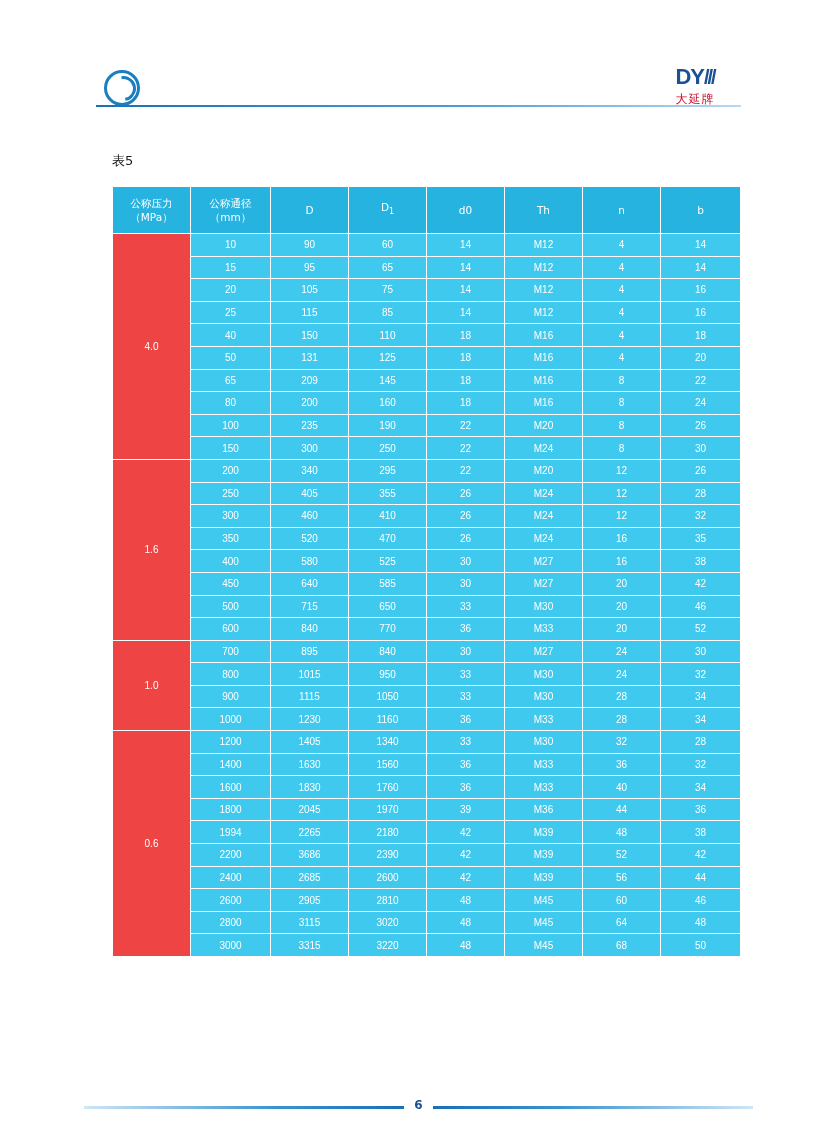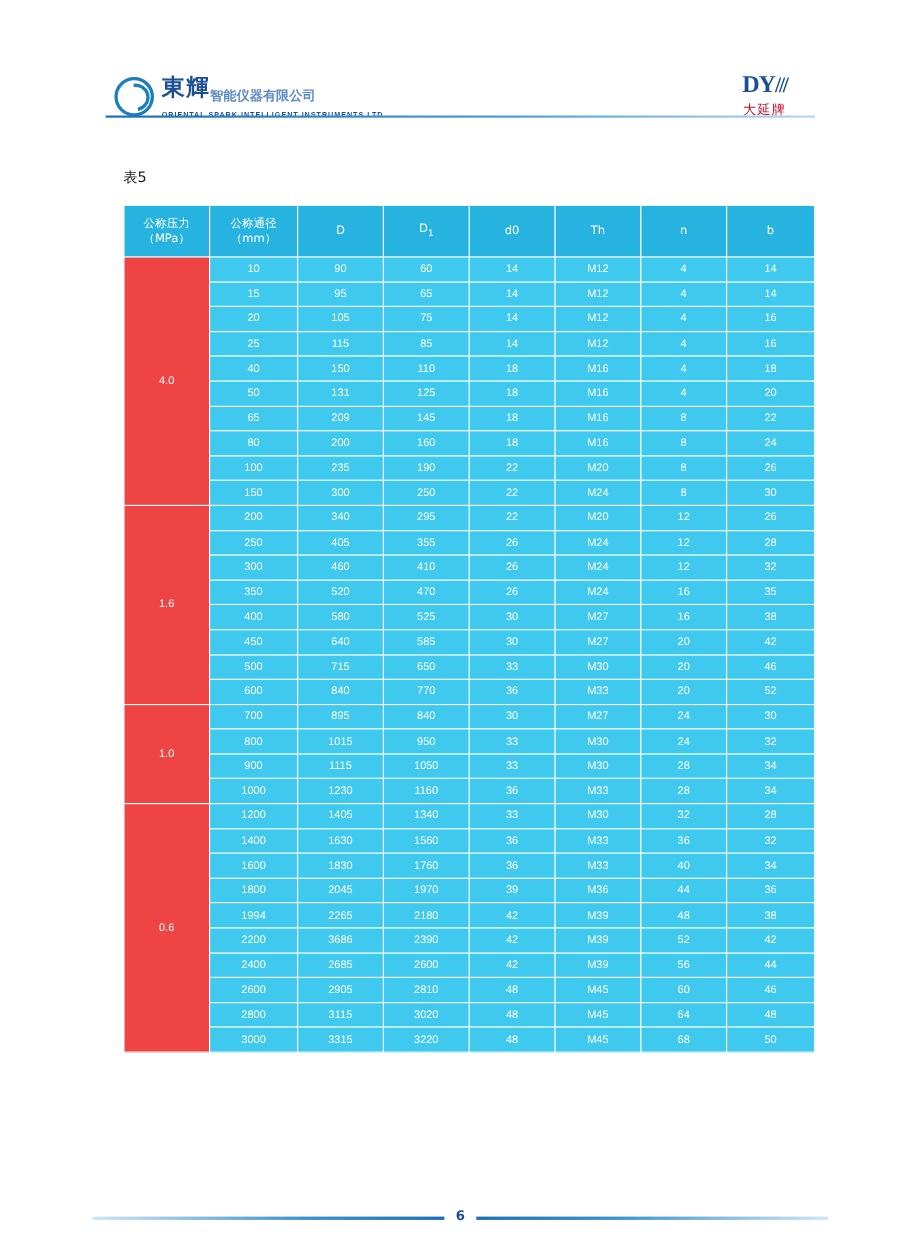--- a/index.html
+++ b/index.html
@@ -80,21 +80,21 @@
     font-weight: bold;
     white-space: nowrap;
   }
   .logo-right {
     position: absolute;
     right: 96px; top: 66px;
     text-align: center;
     width: 92px;
   }
   .logo-right .brand-mark {
-    font-family: Liberation Serif, serif;
+    font-family: Liberation Sans, sans-serif;
     font-size: 22px;
     font-weight: bold;
     color: #1b4f96;
     letter-spacing: -1px;
     line-height: 22px;
   }
   .logo-right .brand-mark .bars {
     letter-spacing: -2px;
     font-size: 20px;
   }
@@ -191,24 +191,20 @@
     font-weight: bold;
     color: #1b4f96;
   }
 </style>
 </head>
 <body>
 
 <div class="page-header">
   <div class="logo-left">
     <div class="logo-mark"></div>
-    <div class="logo-text-wrap">
-      <div class="logo-cn"><span>東輝</span><span class="sub">智能仪器有限公司</span></div>
-      <div class="logo-en">ORIENTAL  SPARK  INTELLIGENT  INSTRUMENTS  LTD</div>
-    </div>
   </div>
   <div class="logo-right">
     <div class="brand-mark"><span>DY</span><span class="bars">///</span></div>
     <div class="brand-cn">大延牌</div>
   </div>
   <div class="header-rule"></div>
 </div>
 
 <div class="table-caption">表5</div>
 

